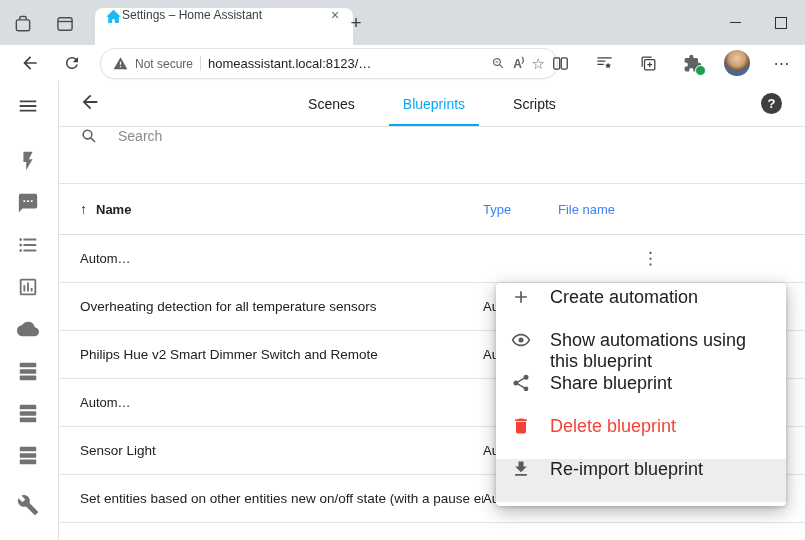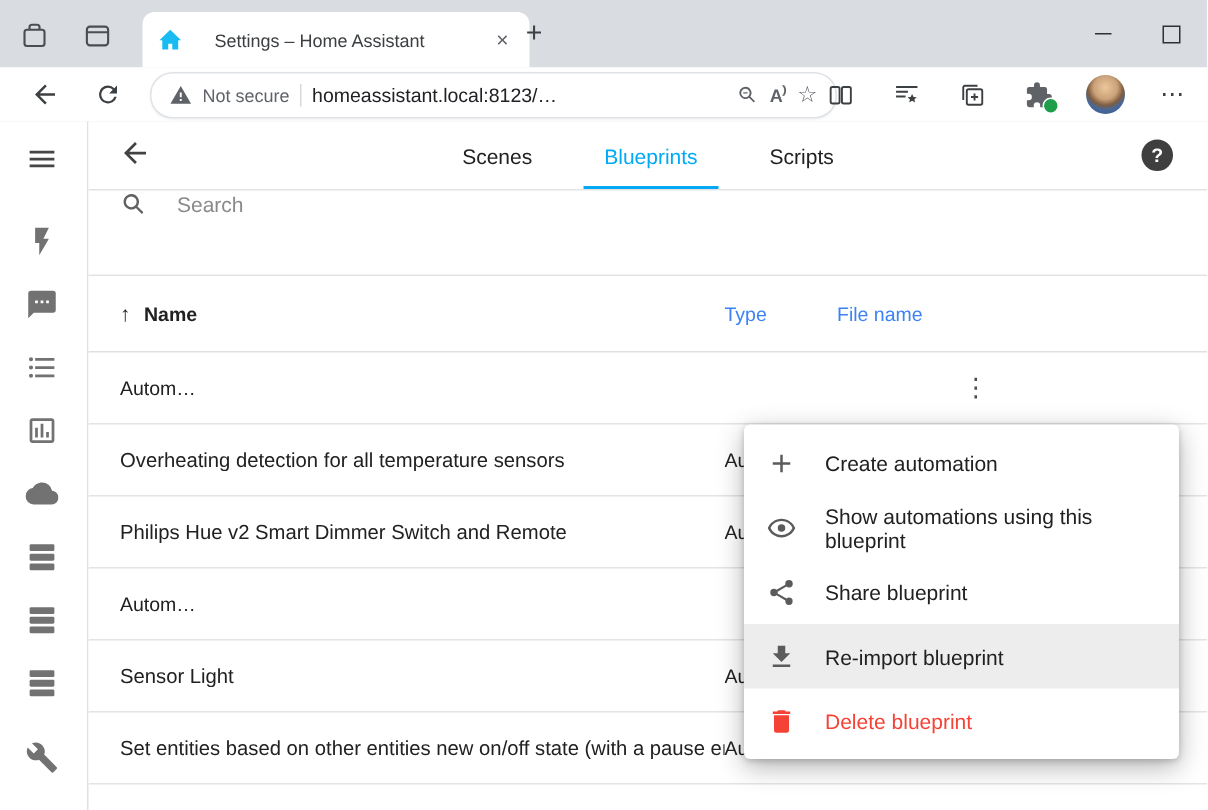--- a/index.html
+++ b/index.html
@@ -3,21 +3,21 @@
 <meta charset="utf-8">
 <style>
   html,body{margin:0;padding:0}
   body{width:805px;height:540px;overflow:hidden;font-family:"Liberation Sans",sans-serif;background:#fff}
   .screen{position:relative;width:805px;height:540px;overflow:hidden;background:#fff}
   svg{display:block}
 
   
   .titlebar{position:absolute;left:0;top:0;width:100%;height:45px;background:#d9dce1}
   .tb-btn{position:absolute;top:13px;width:22px;height:22px;color:#4a4d52;display:flex;align-items:center;justify-content:center}
-  .tab{position:absolute;left:95px;top:8px;width:238px;height:37px;background:#fff;border-radius:8px 8px 0 0;display:flex;align-items:center;padding:0 10px;gap:21px}
+  .tab{position:absolute;left:95px;top:8px;width:238px;height:37px;background:#fff;border-radius:8px 8px 0 0;display:flex;align-items:flex-start;padding:0 10px;gap:0}
   .tab-title{flex:1;font-size:12px;color:#3c4043;white-space:nowrap;overflow:hidden;text-overflow:ellipsis}
   .tab-close{font-size:14px;color:#5f6368;width:16px;height:16px;line-height:15px;text-align:center;border-radius:4px;flex:none}
   .newtab{position:absolute;left:344px;top:11px;width:24px;height:24px;font-size:19px;color:#3c4043;display:flex;align-items:center;justify-content:center}
   .wc{position:absolute;top:0;height:45px;width:46px;display:flex;align-items:center;justify-content:center}
   .wc-min{left:712px}.wc-max{left:758px}
   .wc-min .bar{width:11px;height:1px;background:#303030}
   .wc-max .box{width:10px;height:10px;border:1px solid #303030}
 
   .toolbar{position:absolute;left:0;top:45px;width:100%;height:36px;background:#fff;border-bottom:1px solid #e2e4e8}
   .tool-btn{position:absolute;top:6px;width:24px;height:24px;color:#3c4043;display:flex;align-items:center;justify-content:center}
@@ -53,21 +53,21 @@
   .th-name{display:flex;align-items:center;gap:9px;font-weight:700;color:#212121}
   .sort-arrow{font-size:14px;color:#212121}
   .row{height:47px;border-bottom:1px solid #e4e4e4}
   .row.highlight{background:#f5f5f5}
   .cell{font-size:13px;color:#212121;white-space:nowrap;overflow:hidden}
   .cell.name{font-size:13.5px;padding-right:12px}
   .dots{font-size:17px;color:#4f4f4f;text-align:center;cursor:pointer}
 
   
   .menu{position:absolute;left:496px;top:283px;width:290px;background:#fff;border-radius:4px;box-shadow:0 5px 18px rgba(0,0,0,.3),0 1px 4px rgba(0,0,0,.18);padding:4px 0;z-index:10}
-  .menu-item{height:43px;display:flex;align-items:center;gap:19px;padding:0 15px;font-size:14px;color:#212121}
+  .menu-item{height:43px;display:flex;align-items:flex-start;gap:19px;padding:0 15px;font-size:18px;color:#212121}
   .menu-item svg{color:#5b5b5b;flex:none}
   .menu-item.hovered{background:#ededed}
   .menu-item.danger{color:var(--danger,#f44336)}
   .menu-item.danger svg{color:var(--danger,#f44336)}
 </style>
 </head>
 <body>
 
 <div class="screen">
 
@@ -291,27 +291,27 @@
           <path d="M12 9a3 3 0 0 1 3 3 3 3 0 0 1-3 3 3 3 0 0 1-3-3 3 3 0 0 1 3-3m0-4.5c5 0 9.27 3.11 11 7.5-1.73 4.39-6 7.5-11 7.5S2.73 16.39 1 12c1.73-4.39 6-7.5 11-7.5M3.18 12a9.82 9.82 0 0 0 17.64 0A9.82 9.82 0 0 0 3.18 12Z"></path>
         </svg>
       <span>Show automations using this blueprint</span>
     </div>
     <div class="menu-item">
       <svg width="20" height="20" viewBox="0 0 24 24" fill="currentColor">
           <path d="M18 16.08c-.76 0-1.44.3-1.96.77L8.91 12.7c.05-.23.09-.46.09-.7s-.04-.47-.09-.7l7.05-4.11c.54.5 1.25.81 2.04.81a3 3 0 0 0 3-3 3 3 0 0 0-3-3 3 3 0 0 0-3 3c0 .24.04.47.09.7L8.04 9.81C7.5 9.31 6.79 9 6 9a3 3 0 0 0-3 3 3 3 0 0 0 3 3c.79 0 1.5-.31 2.04-.81l7.12 4.16c-.05.21-.08.43-.08.65a2.92 2.92 0 0 0 2.92 2.92 2.92 2.92 0 0 0 2.92-2.92A2.92 2.92 0 0 0 18 16.08Z"></path>
         </svg>
       <span>Share blueprint</span>
     </div>
+    <div class="menu-item danger">
+      <svg width="20" height="20" viewBox="0 0 24 24" fill="currentColor">
+          <path d="M19 4h-3.5l-1-1h-5l-1 1H5v2h14ZM6 19a2 2 0 0 0 2 2h8a2 2 0 0 0 2-2V7H6Z"></path>
+        </svg>
+      <span>Delete blueprint</span>
+    </div>
     <div class="menu-item hovered">
       <svg width="20" height="20" viewBox="0 0 24 24" fill="currentColor">
           <path d="M5 20h14v-2H5v2Zm14-11h-4V3H9v6H5l7 7 7-7Z"></path>
         </svg>
       <span>Re-import blueprint</span>
     </div>
-    <div class="menu-item danger">
-      <svg width="20" height="20" viewBox="0 0 24 24" fill="currentColor">
-          <path d="M19 4h-3.5l-1-1h-5l-1 1H5v2h14ZM6 19a2 2 0 0 0 2 2h8a2 2 0 0 0 2-2V7H6Z"></path>
-        </svg>
-      <span>Delete blueprint</span>
-    </div>
   </div>
 
 </div>
 
 </body></html>

